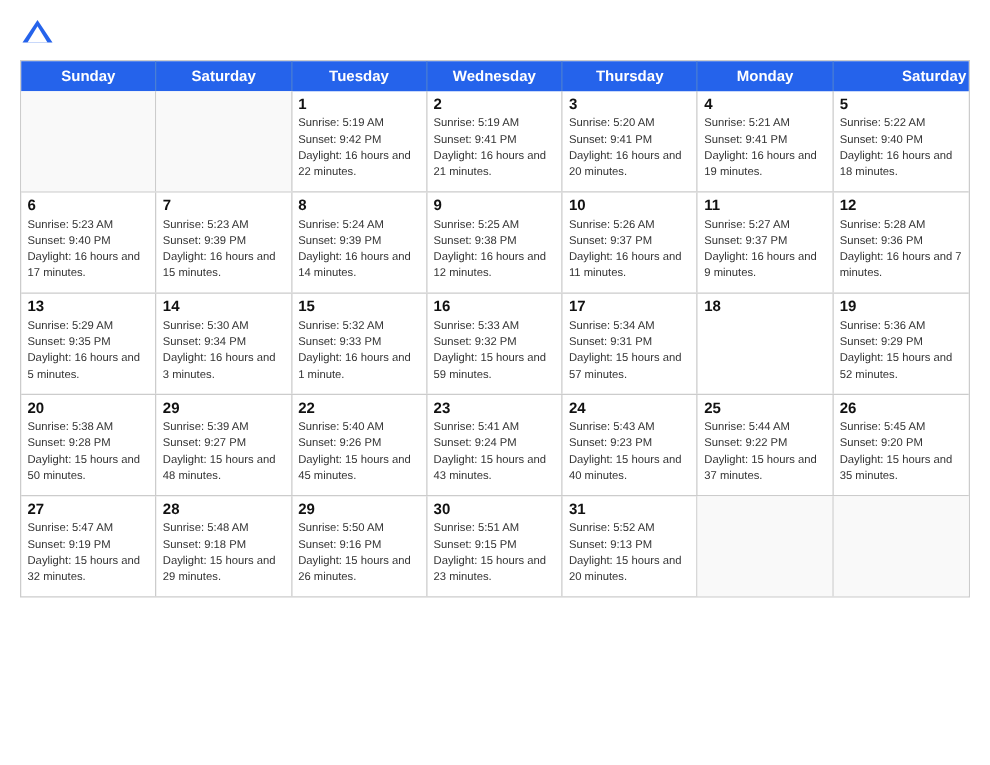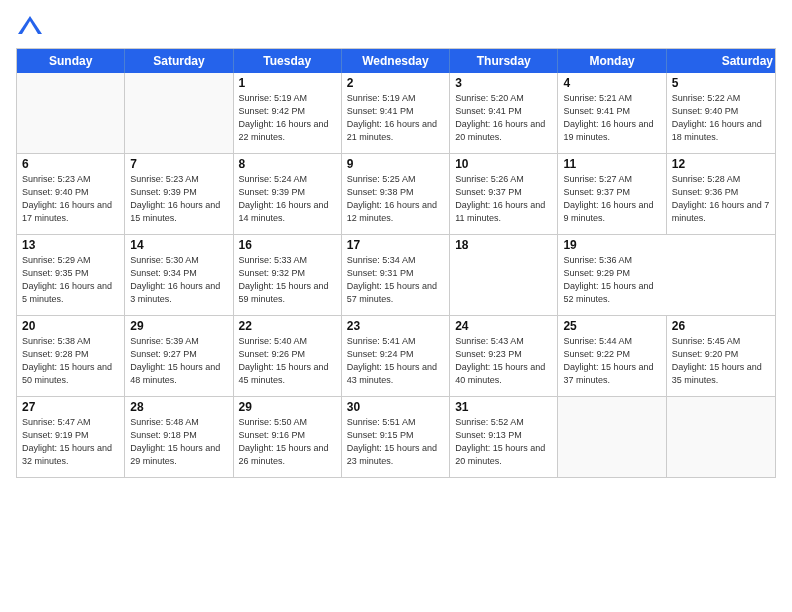--- a/index.html
+++ b/index.html
@@ -195,20 +195,24 @@
         <div class="cal-row">
           <div class="cal-cell">
             <div class="day-num">13</div>
             <div class="cell-info">Sunrise: 5:29 AM<br>Sunset: 9:35 PM<br>Daylight: 16 hours and 5 minutes.</div>
           </div>
           <div class="cal-cell">
             <div class="day-num">14</div>
             <div class="cell-info">Sunrise: 5:30 AM<br>Sunset: 9:34 PM<br>Daylight: 16 hours and 3 minutes.</div>
           </div>
           <div class="cal-cell">
+            <div class="day-num">15</div>
+            <div class="cell-info">Sunrise: 5:32 AM<br>Sunset: 9:33 PM<br>Daylight: 16 hours and 1 minute.</div>
+          </div>
+          <div class="cal-cell">
             <div class="day-num">16</div>
             <div class="cell-info">Sunrise: 5:33 AM<br>Sunset: 9:32 PM<br>Daylight: 15 hours and 59 minutes.</div>
           </div>
           <div class="cal-cell">
             <div class="day-num">17</div>
             <div class="cell-info">Sunrise: 5:34 AM<br>Sunset: 9:31 PM<br>Daylight: 15 hours and 57 minutes.</div>
           </div>
           <div class="cal-cell">
             <div class="day-num">18</div>
           </div>

